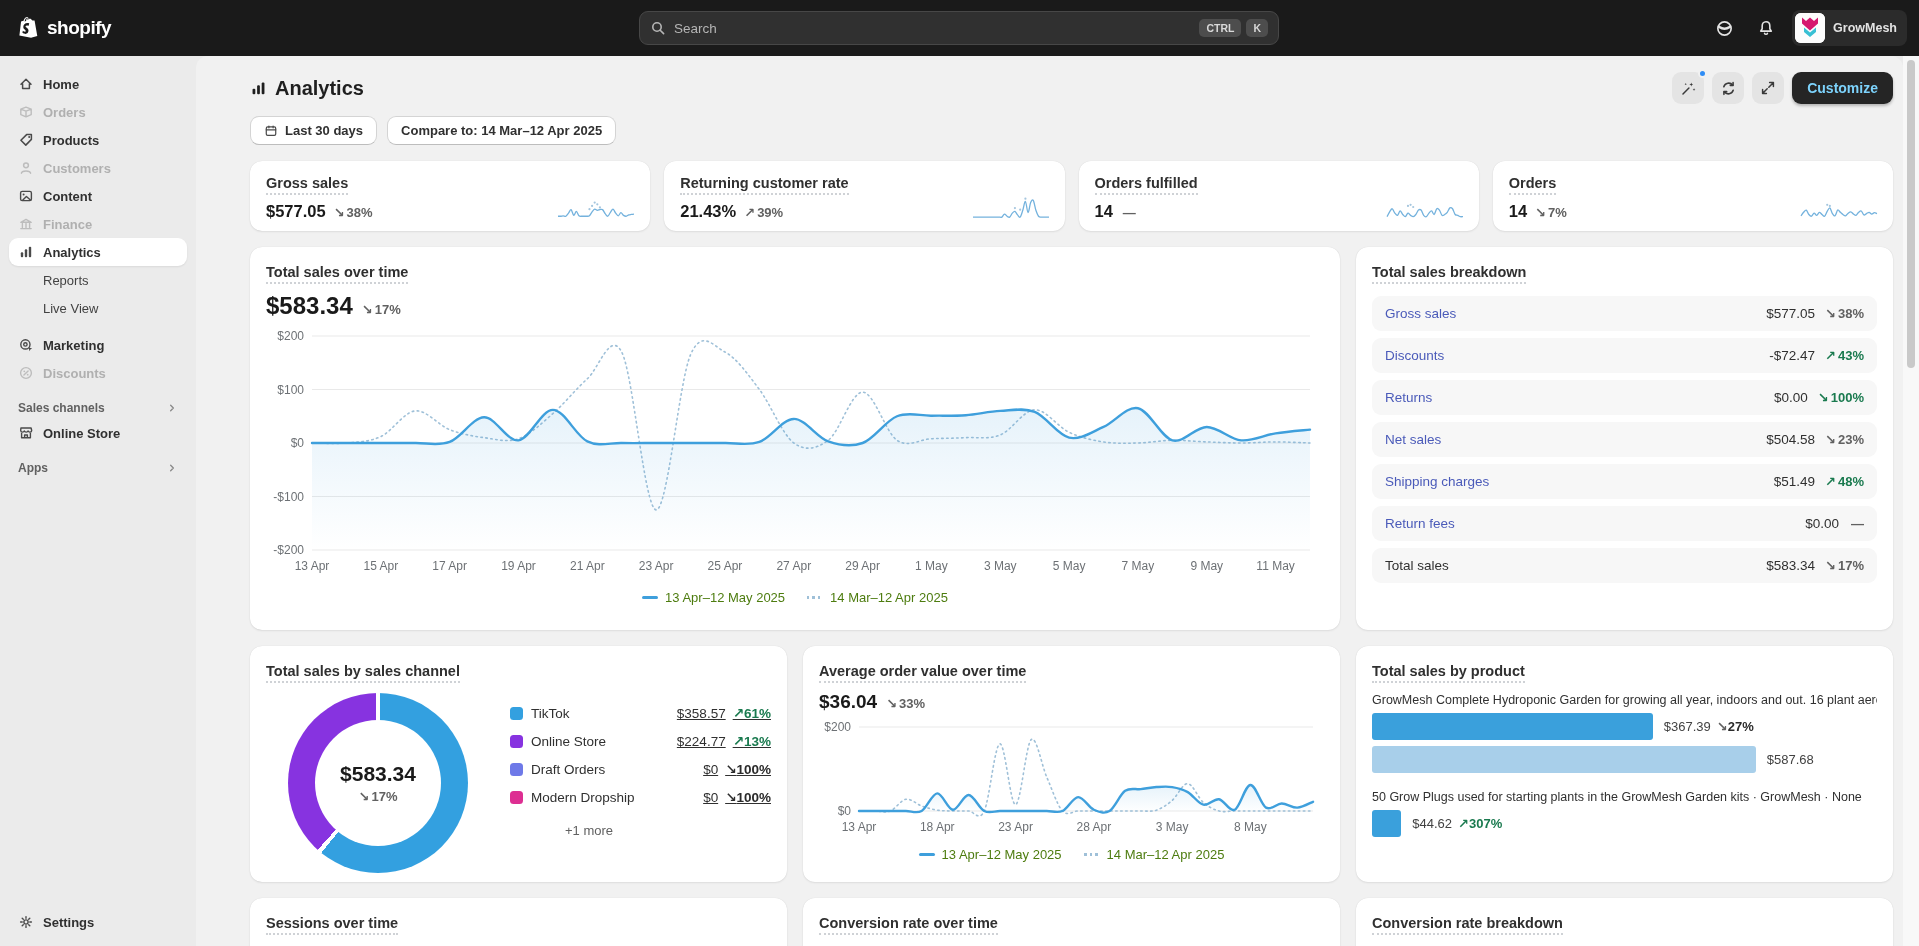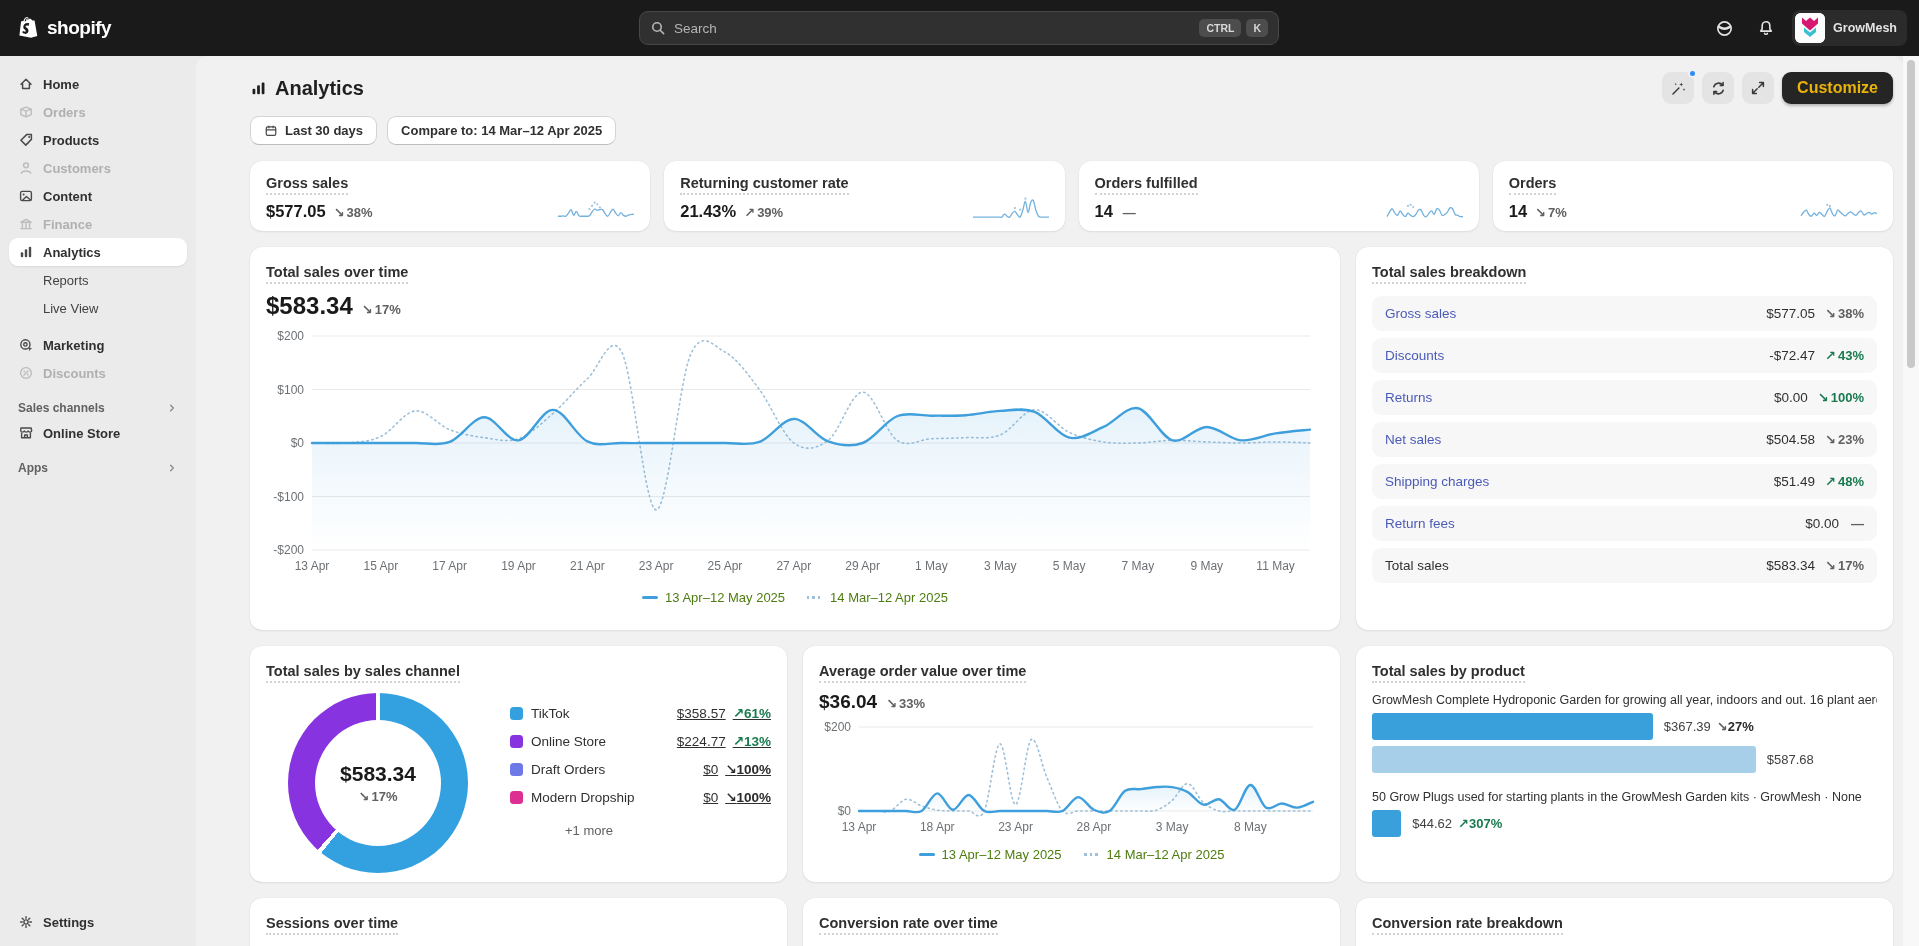--- a/index.html
+++ b/index.html
@@ -47,22 +47,22 @@
 
   
   .hdr-row { display:flex; align-items:center; margin-top:14px; height:36px; }
   .page-title { display:flex; align-items:center; gap:8px; color:#1f1f1f; }
   .page-title .t { font-size:20px; font-weight:700; }
   .hdr-actions { margin-left:auto; display:flex; align-items:center; gap:8px; }
   .icon-btn { position:relative; width:32px; height:32px; border:none; border-radius:9px; background:#e4e4e4;
     color:#3a3a3a; display:flex; align-items:center; justify-content:center; cursor:pointer; }
   .icon-btn .dot { position:absolute; top:-3px; right:-3px; width:9px; height:9px; border-radius:50%;
     background:#2f8df5; border:2px solid #f1f1f1; }
-  .customize-btn { height:32px; padding:0 15px; border:none; border-radius:9px; background:#252525; color:#eab308;
-    font-size:16px; font-weight:650; cursor:pointer; box-shadow:0 2px 3px rgba(0,0,0,.25); }
+  .customize-btn { height:32px; padding:0 15px; border:none; border-radius:9px; background:#252525; color:#7dd3fc;
+    font-size:14px; font-weight:650; cursor:pointer; box-shadow:0 2px 3px rgba(0,0,0,.25); }
   .pills-row { display:flex; gap:10px; margin-top:10px; }
   .pill { display:flex; align-items:center; gap:7px; height:29px; padding:0 13px; background:#fff;
     border:1px solid #d4d4d4; border-bottom-color:#bdbdbd; border-radius:9px; font-size:13px; font-weight:600;
     color:#303030; cursor:pointer; font-family:inherit; }
   .pill svg { color:#4a4a4a; }
 
   
   .card { background:#fff; border-radius:12px; box-shadow:0 1px 2px rgba(26,26,26,.08), 0 0 1px rgba(0,0,0,.12); }
   .card-title { display:inline-block; font-size:14.5px; font-weight:650; color:#303030;
     border-bottom:2px dotted #cfd2d6; padding-bottom:2px; cursor:pointer; }

